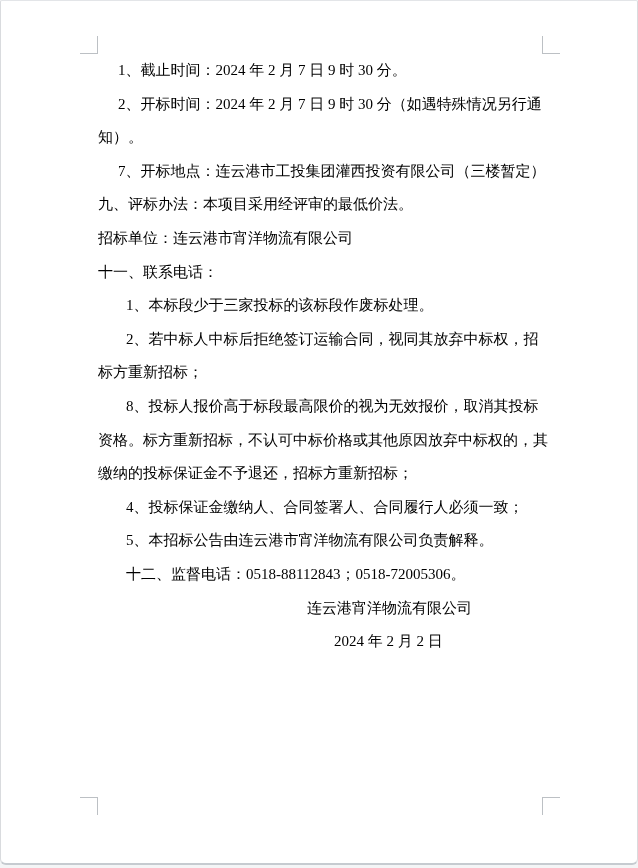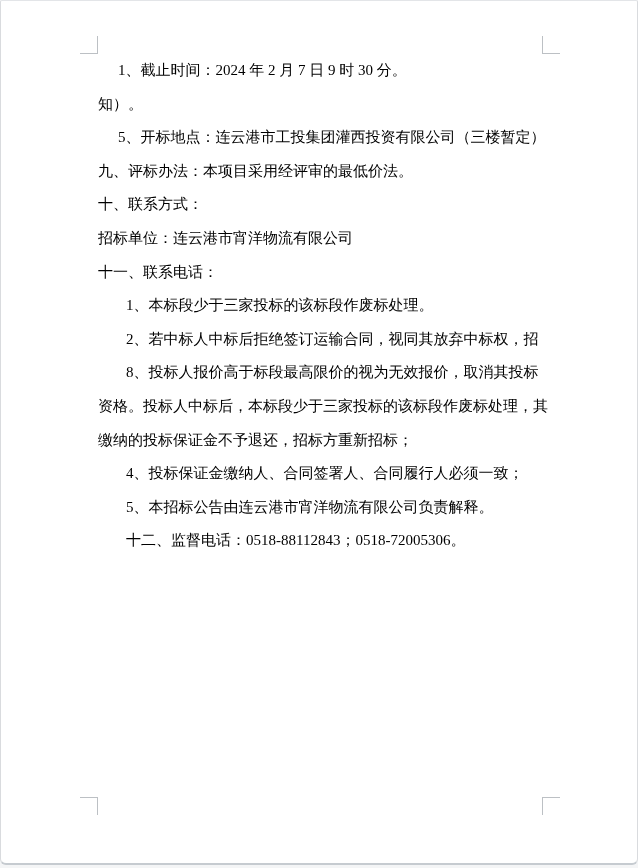--- a/index.html
+++ b/index.html
@@ -56,28 +56,31 @@
 </head>
 <body>
 
 <div class="page">
   <div class="crop-mark tl"></div>
   <div class="crop-mark tr"></div>
   <div class="crop-mark bl"></div>
   <div class="crop-mark br"></div>
   <main class="text-area" id="text-area">
       <div class="line indent-item">1、截止时间：2024 年 2 月 7 日 9 时 30 分。</div>
+      <div class="line indent-item">2、开标时间：2024 年 2 月 7 日 9 时 30 分（如遇特殊情况另行通</div>
       <div class="line indent-flush">知）。</div>
-      <div class="line indent-item">5、开标地点：连云港市工投集团灌西投资有限公司（三楼暂定）</div>
+      <div class="line indent-item">7、开标地点：连云港市工投集团灌西投资有限公司（三楼暂定）</div>
       <div class="line indent-flush">九、评标办法：本项目采用经评审的最低价法。</div>
-      <div class="line indent-flush">十、联系方式：</div>
       <div class="line indent-flush">招标单位：连云港市宵洋物流有限公司</div>
       <div class="line indent-flush">十一、联系电话：</div>
       <div class="line indent-subitem">1、本标段少于三家投标的该标段作废标处理。</div>
       <div class="line indent-subitem">2、若中标人中标后拒绝签订运输合同，视同其放弃中标权，招</div>
+      <div class="line indent-flush">标方重新招标；</div>
       <div class="line indent-subitem">8、投标人报价高于标段最高限价的视为无效报价，取消其投标</div>
-      <div class="line indent-flush">资格。投标人中标后，本标段少于三家投标的该标段作废标处理，其</div>
+      <div class="line indent-flush">资格。标方重新招标，不认可中标价格或其他原因放弃中标权的，其</div>
       <div class="line indent-flush">缴纳的投标保证金不予退还，招标方重新招标；</div>
       <div class="line indent-subitem">4、投标保证金缴纳人、合同签署人、合同履行人必须一致；</div>
       <div class="line indent-subitem">5、本招标公告由连云港市宵洋物流有限公司负责解释。</div>
       <div class="line indent-subitem">十二、监督电话：0518-88112843；0518-72005306。</div>
+      <div class="line indent-sig-company">连云港宵洋物流有限公司</div>
+      <div class="line indent-sig-date">2024 年 2 月 2 日</div>
     </main>
 </div>
 
 </body></html>

